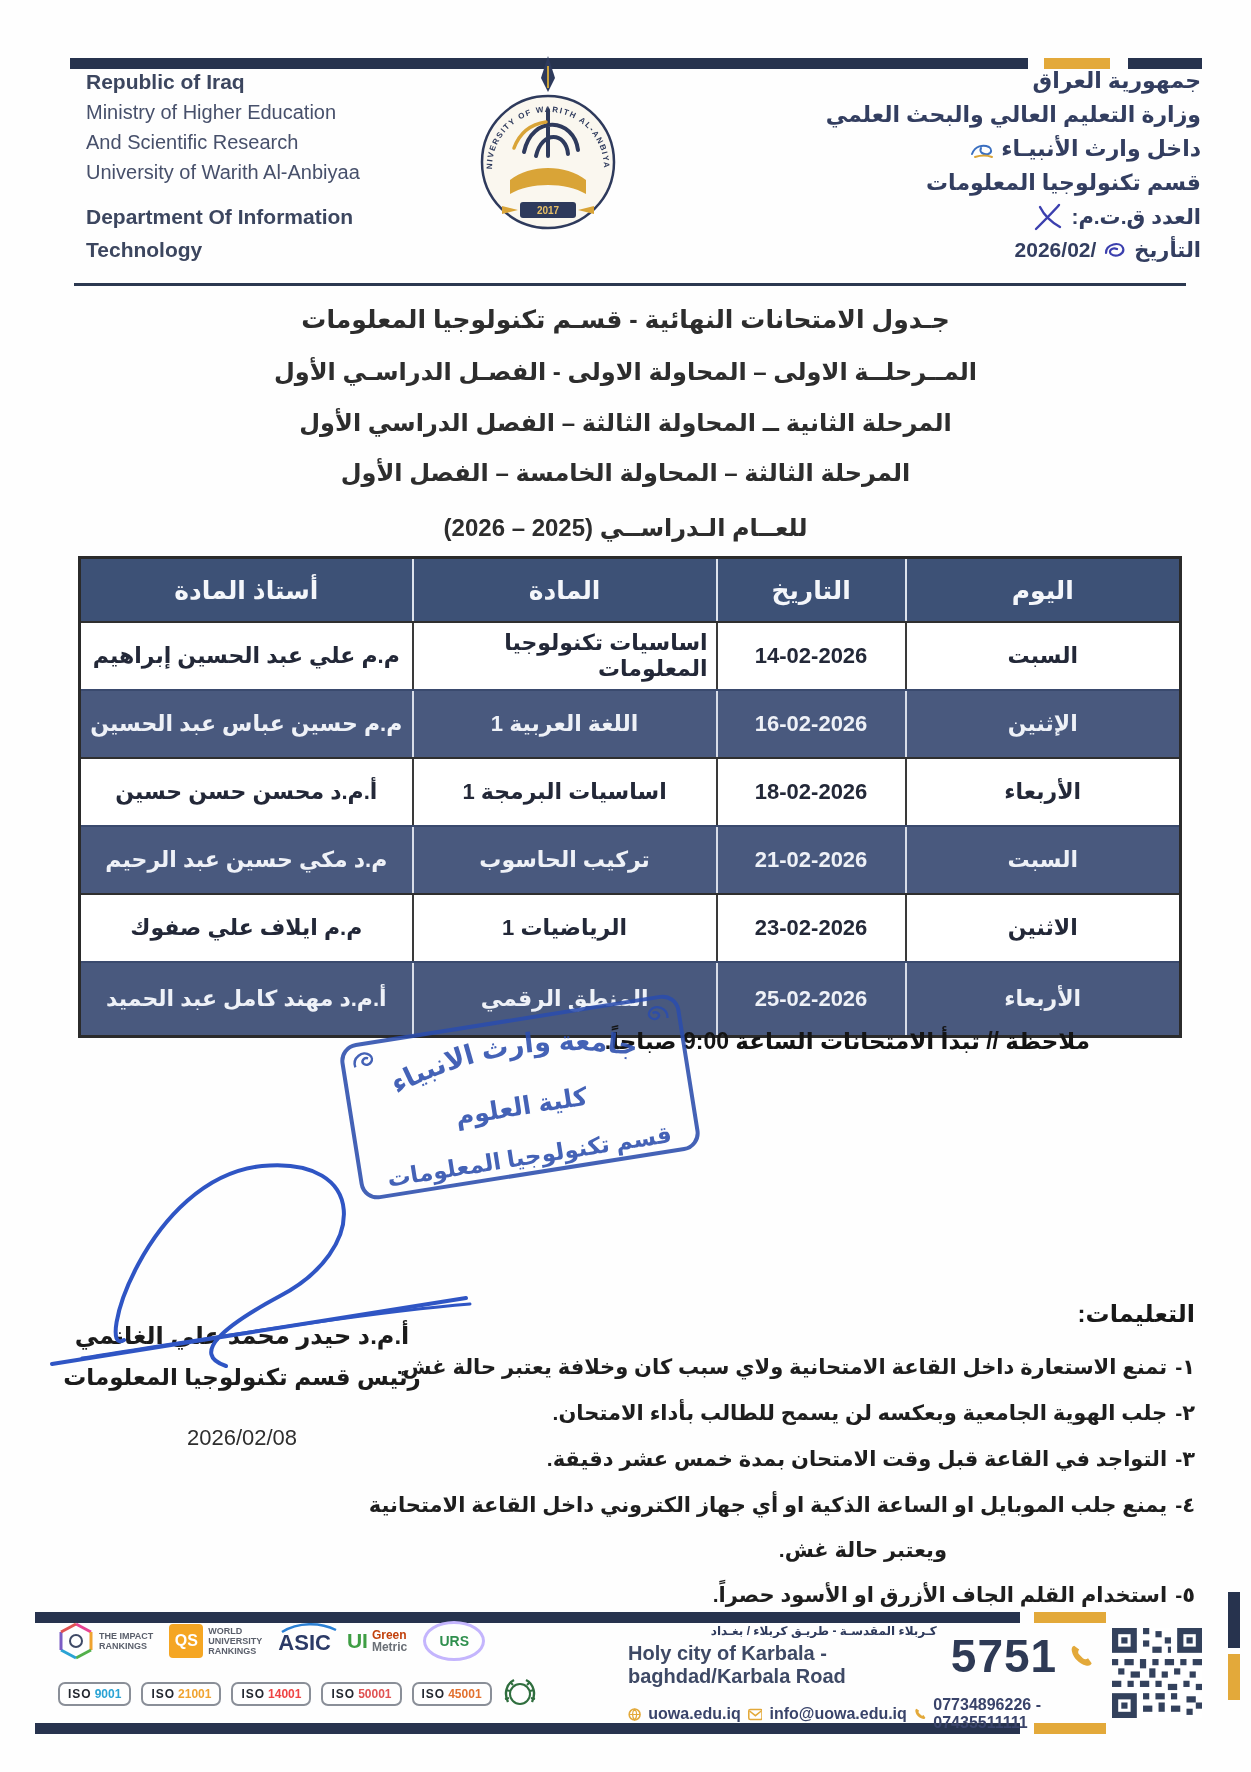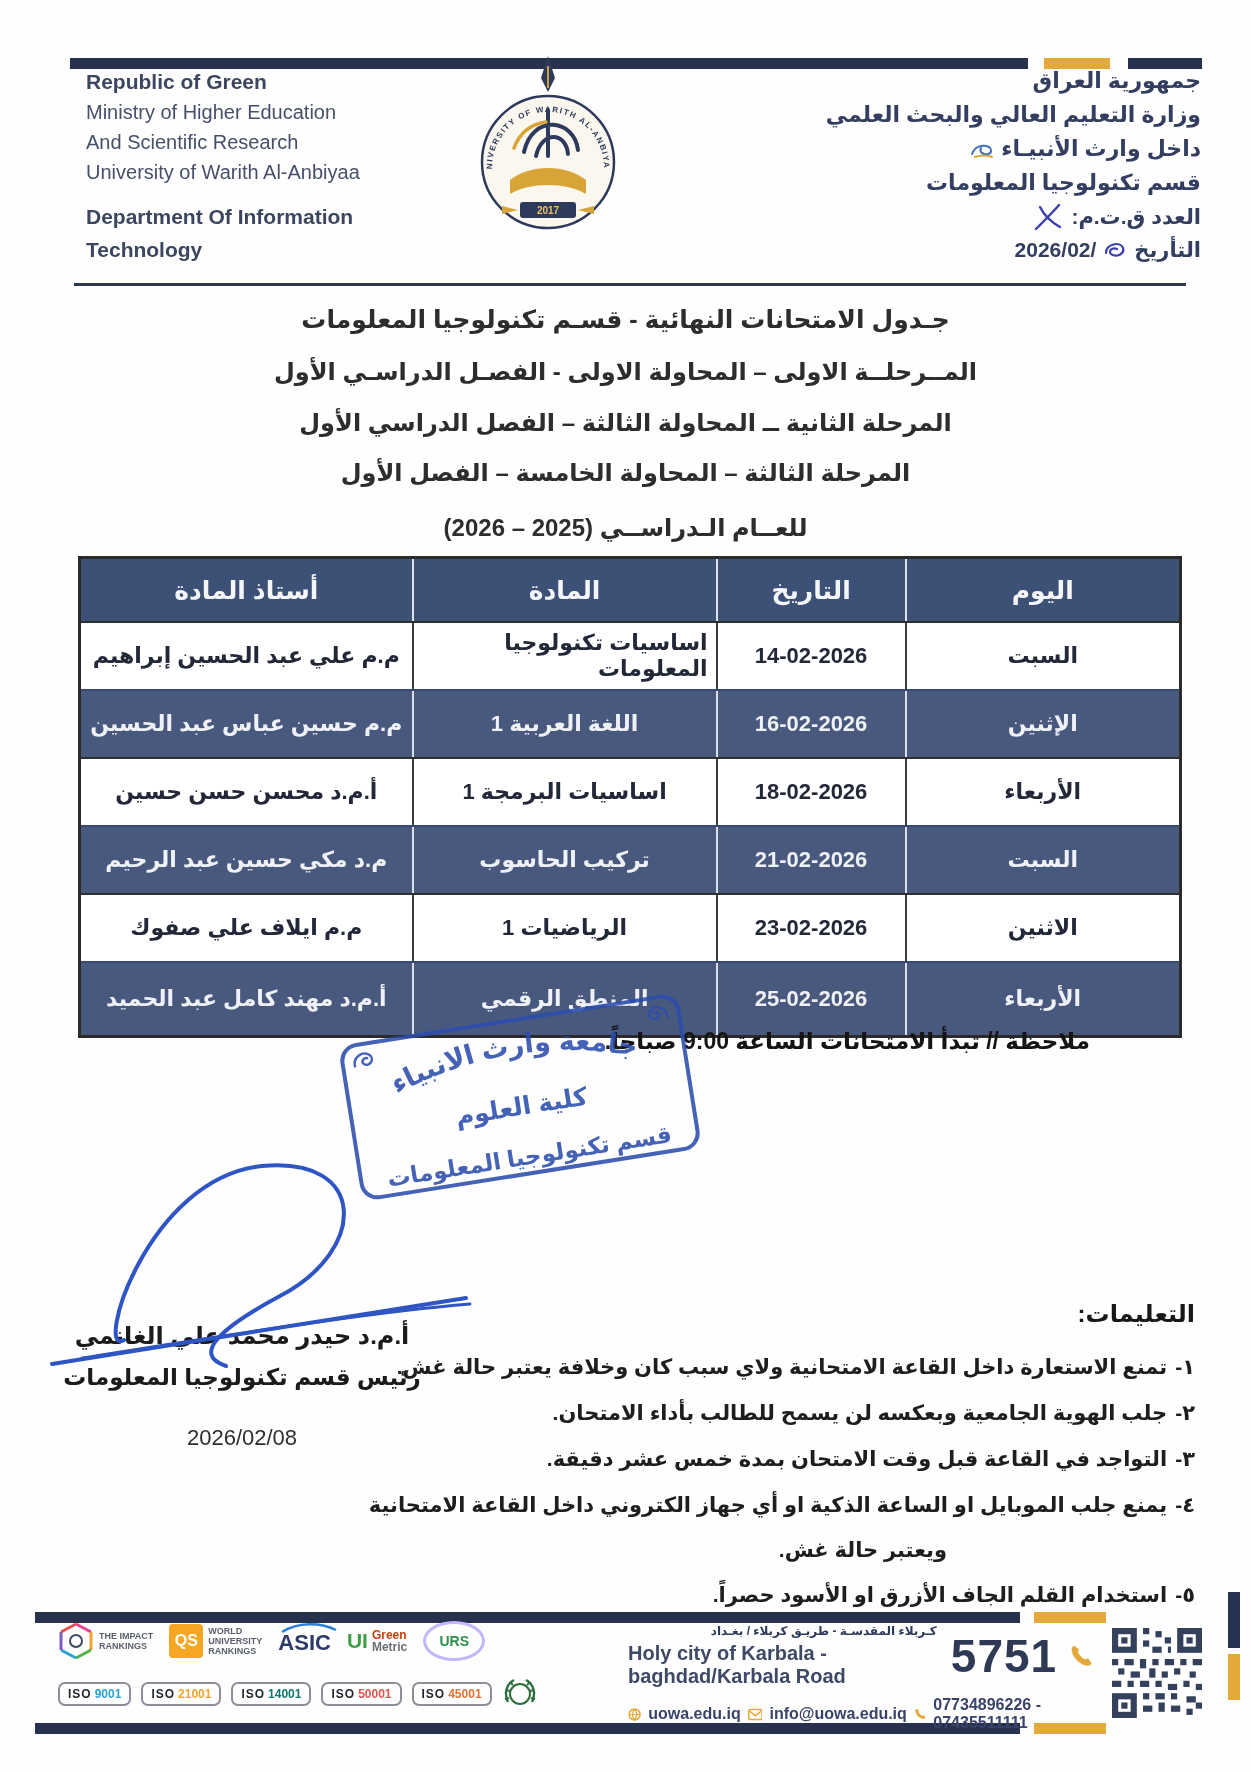--- a/index.html
+++ b/index.html
@@ -108,21 +108,21 @@
 </head>
 <body>
 
 <div class="page">
 
   <div class="hbar navy" style="left:70px;top:58px;width:958px;"></div>
   <div class="hbar gold" style="left:1044px;top:58px;width:66px;"></div>
   <div class="hbar navy" style="left:1128px;top:58px;width:74px;"></div>
 
   <div class="hdr-en">
-    <div class="b1">Republic of Green</div>
+    <div class="b1">Republic of Iraq</div>
     <div class="r">Ministry of Higher Education</div>
     <div class="r">And Scientific Research</div>
     <div class="r">University of Warith Al-Anbiyaa</div>
     <div class="dept">
       <div>Department Of Information</div>
       <div>Technology</div>
     </div>
   </div>
 
   <div class="logo-wrap">
@@ -329,21 +329,21 @@
       <span class="iso">
         <span class="iso-word">ISO</span>
         <span class="iso-num" style="color: rgb(42, 163, 212);">9001</span>
       </span>
       <span class="iso">
         <span class="iso-word">ISO</span>
         <span class="iso-num" style="color: rgb(240, 163, 48);">21001</span>
       </span>
       <span class="iso">
         <span class="iso-word">ISO</span>
-        <span class="iso-num" style="color: #0f766e;">14001</span>
+        <span class="iso-num" style="color: #ef4444;">14001</span>
       </span>
       <span class="iso">
         <span class="iso-word">ISO</span>
         <span class="iso-num" style="color: rgb(224, 82, 82);">50001</span>
       </span>
       <span class="iso">
         <span class="iso-word">ISO</span>
         <span class="iso-num" style="color: rgb(226, 113, 47);">45001</span>
       </span>
       <svg width="36" height="36" viewBox="0 0 36 36">

